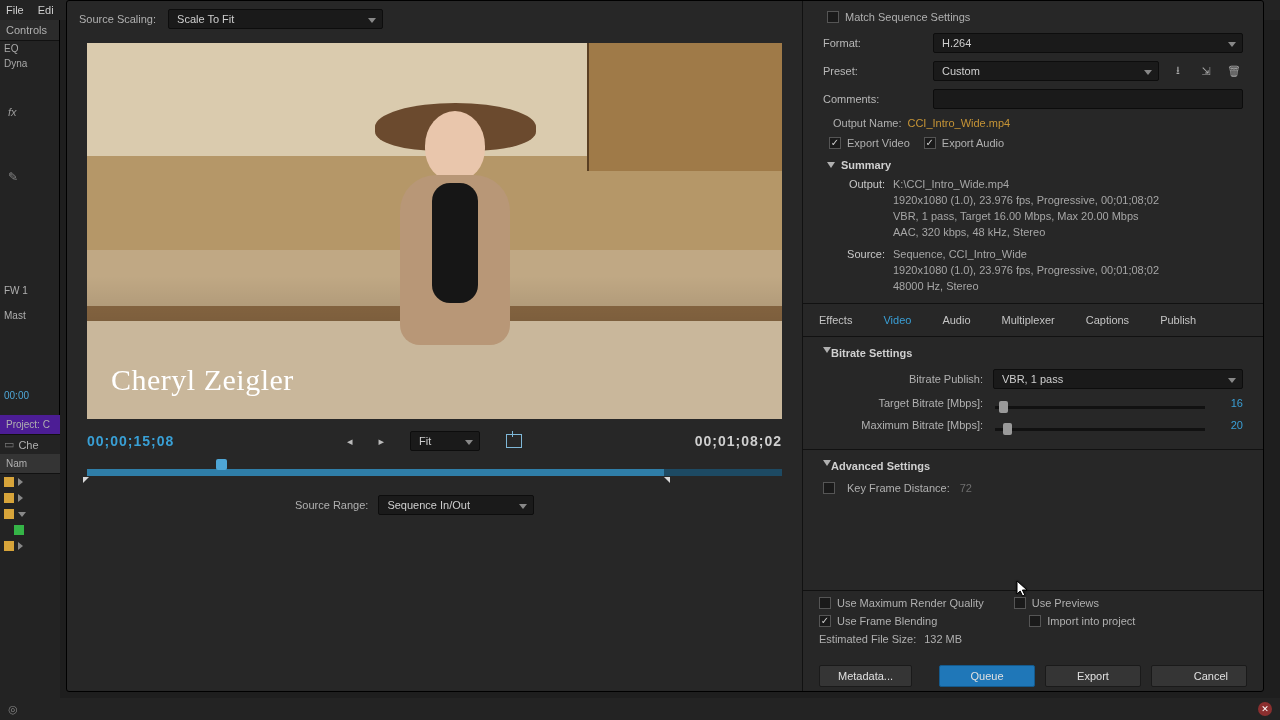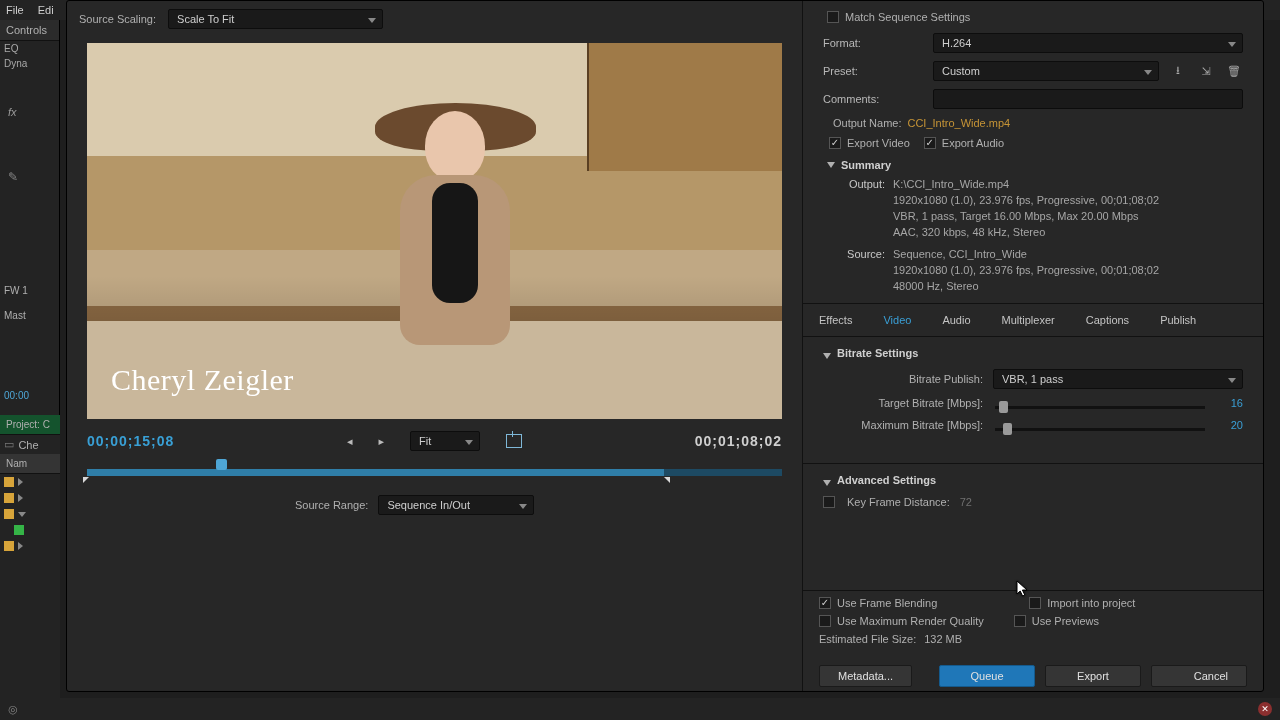--- a/index.html
+++ b/index.html
@@ -8,21 +8,21 @@
 .menubar span { cursor: pointer; }
 .left-dock { position: absolute; left: 0; top: 20px; width: 60px; bottom: 22px; background: #232323; border-right: 1px solid #000; }
 .left-dock .tab { padding: 4px 6px; background: #2b2b2b; border-bottom: 1px solid #111; }
 .left-dock .fx { padding: 2px 4px; font-size: 10px; color: #a8a8a8; }
 .fx-icon { position:absolute; left:8px; top:86px; font-style:italic; font-size:11px; color:#9a9a9a; }
 .pen-icon { position:absolute; left:8px; top:150px; font-size:12px; color:#888; }
 .left-dock .fw { position:absolute; top:265px; left:4px; font-size:10px; }
 .left-dock .mast { position:absolute; top:290px; left:4px; font-size:10px; }
 .left-dock .tc-small { position:absolute; top:370px; left:4px; color:#4ea6d6; font-size:10px;}
 .project-area { position:absolute; left:0; top:415px; width:60px; bottom:22px; background:#232323; }
-.project-area .hdr { padding:4px 6px; background:#14532d; border-bottom:1px solid #111; font-size:10px;}
+.project-area .hdr { padding:4px 6px; background:#4c1d95; border-bottom:1px solid #111; font-size:10px;}
 .proj-row { display:flex; align-items:center; gap:4px; padding:3px 4px;}
 .swatch { width:10px; height:10px; background:#d7a43a; }
 .swatch.g { background:#35b447; }
 .tri { width:0;height:0;border-top:4px solid transparent;border-bottom:4px solid transparent;border-left:5px solid #888; }
 .tri.down { border-left:4px solid transparent;border-right:4px solid transparent;border-top:5px solid #888;border-bottom:none;}
 .export-dialog { position: absolute; left: 66px; top: 0; right: 16px; bottom: 28px; background: #272727; border: 1px solid #000; border-radius: 3px; display:flex; }
 .left-panel { flex: 1; display:flex; flex-direction:column; padding:6px 8px; min-width:0; border-right:1px solid #111; }
 .right-panel { width: 460px; display:flex; flex-direction:column; }
 .src-scale-row { display:flex; align-items:center; gap:12px; padding:2px 4px 6px; }
 .dd { background:#1a1a1a; border:1px solid #0d0d0d; color:#cfcfcf; height:20px; display:flex; align-items:center; padding:0 22px 0 8px; position:relative; border-radius:2px;}
@@ -66,21 +66,21 @@
 .summary { margin-top:4px; padding-left:4px;}
 .summary-hdr { display:flex; align-items:center; gap:6px; font-weight:600; color:#d0d0d0; margin-bottom:6px;}
 .caret { width:0;height:0;border-left:4px solid transparent;border-right:4px solid transparent;border-top:6px solid #b0b0b0;}
 .sum-row { display:flex; gap:8px; margin-bottom:4px; font-size:11px; line-height:1.45;}
 .sum-label { width:58px; text-align:right; color:#c8c8c8;}
 .sum-text { color:#a6a6a6; }
 .tabbar { display:flex; gap:27px; padding:8px 14px; border-top:1px solid #111; border-bottom:1px solid #111;}
 .tabbar span { color:#c4c4c4; cursor:pointer; padding:2px 2px;}
 .tabbar span.active { color:#3a9fd6;}
 .section { padding:8px 20px; }
-.section-hdr { display:flex; align-items:flex-end; gap:6px; font-weight:600; color:#d0d0d0; margin:2px 0 10px 0;}
+.section-hdr { display:flex; align-items:flex-start; font-weight:600; color:#d0d0d0; margin:2px 0 10px 0;}
 .label-right { width:160px; text-align:right; color:#b0b0b0;}
 .slider-row { display:flex; align-items:flex-end; gap:12px; margin-bottom:10px;}
 .slider-track { flex:1; height:3px; background:#111; position:relative;}
 .slider-thumb { position:absolute; top:-5px; width:9px; height:12px; background:#9a9a9a; border-radius:2px;}
 .value { color:#3a9fd6; width:26px; text-align:right;}
 .bottom-opts { padding:6px 16px; border-top:1px solid #111;}
 .opt-row { display:flex; align-items:center; gap:8px; margin-bottom:6px;}
 .opt-row.two { gap:30px; }
 .opt { display:flex; align-items:center; gap:6px;}
 .btn-row { display:flex; gap:10px; padding:8px 16px 4px 16px; align-items:center;}
@@ -284,53 +284,53 @@
       </div>
       <div class="slider-row">
         <span class="label-right">Maximum Bitrate [Mbps]:</span>
         <div class="slider-track">
             <span class="slider-thumb" style="left:4%;"></span>
           </div>
         <span class="value">20</span>
       </div>
     </div>
 
-    <div class="section" style="border-top:1px solid #111;margin-top:14px;">
+    <div class="section" style="border-top:1px solid #111;">
       <div class="section-hdr">
           <span class="caret"></span>
           <span>Advanced Settings</span>
         </div>
       <div class="form-row" style="margin-left:0;">
         <span class="chk" style="margin-right:2px;"></span>
         <span>Key Frame Distance:</span>
         <span style="color:#6f6f6f;">72</span>
       </div>
     </div>
 
     <div style="flex:1;"></div>
 
     <div class="bottom-opts">
       <div class="opt-row two">
         <div class="opt">
+            <span class="chk"></span>
+            <span>Use Maximum Render Quality</span>
+          </div>
+        <div class="opt">
+            <span class="chk"></span>
+            <span>Use Previews</span>
+          </div>
+      </div>
+      <div class="opt-row two">
+        <div class="opt">
             <span class="chk on"></span>
             <span>Use Frame Blending</span>
           </div>
         <div class="opt" style="margin-left:62px;">
             <span class="chk"></span>
             <span>Import into project</span>
-          </div>
-      </div>
-      <div class="opt-row two">
-        <div class="opt">
-            <span class="chk"></span>
-            <span>Use Maximum Render Quality</span>
-          </div>
-        <div class="opt">
-            <span class="chk"></span>
-            <span>Use Previews</span>
           </div>
       </div>
       <div class="opt-row">
         <span>Estimated File Size:</span>
         <span>132 MB</span>
       </div>
     </div>
 
     <div class="btn-row">
       <div class="btn">

